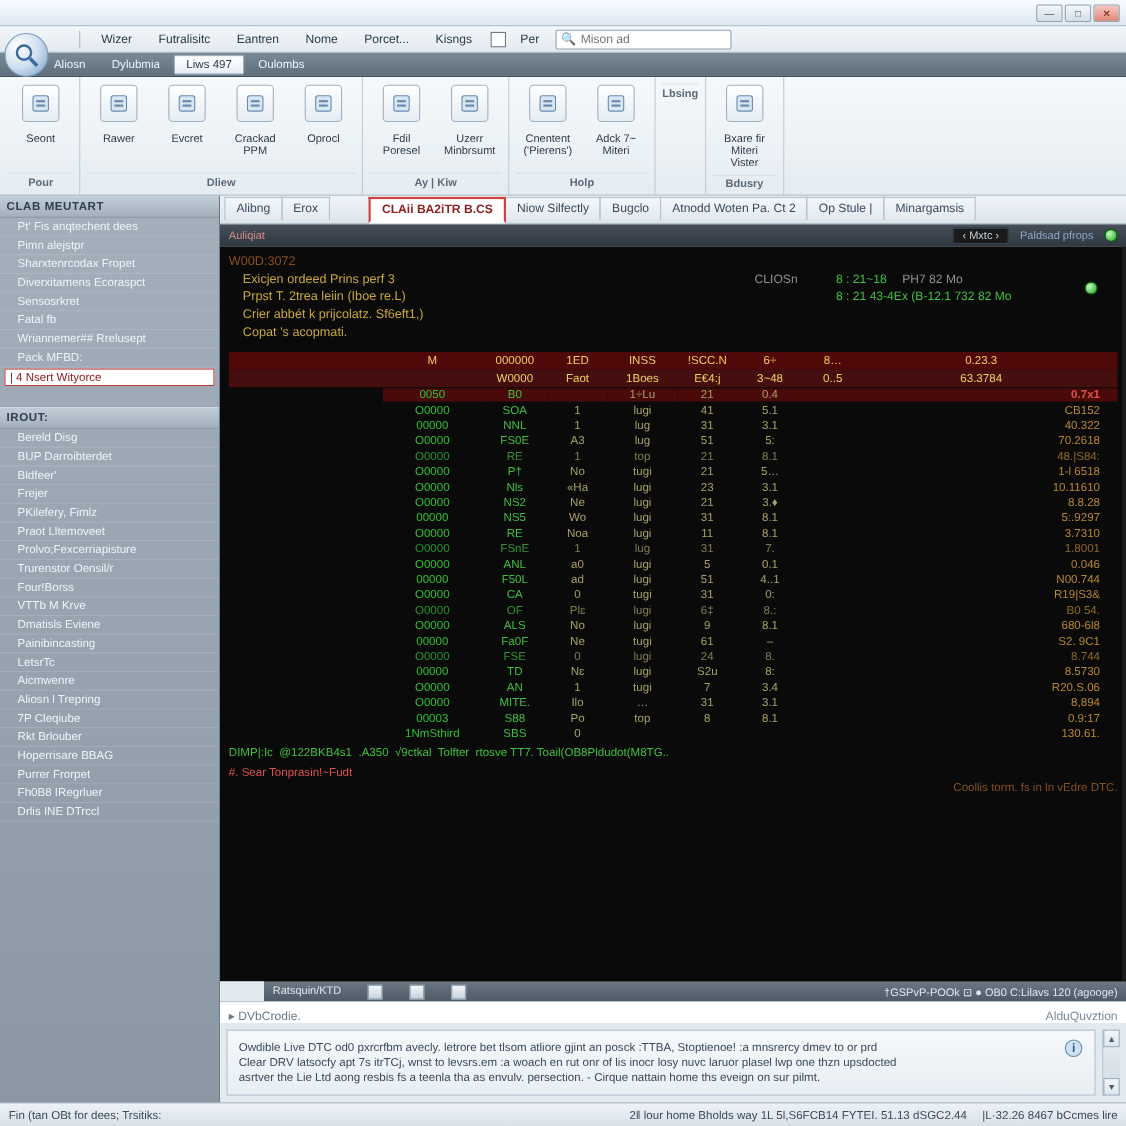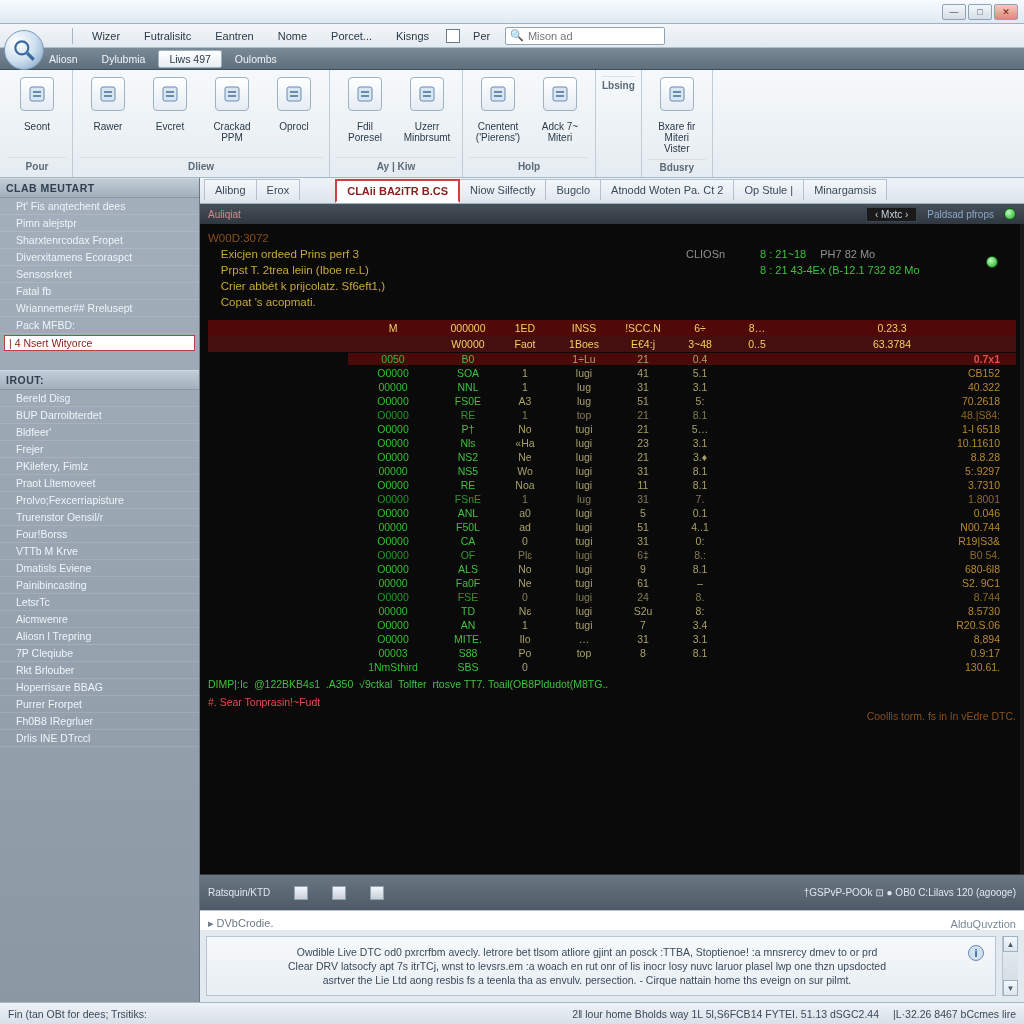--- a/index.html
+++ b/index.html
@@ -73,21 +73,21 @@
 .t-row .c.val{ color:#a8a068;}
 .t-row .c.last{ color:#b88830; text-align:right;}
 .t-row.hi .c{ background:#4a0a0a;}
 .t-row.hi .c.last{ color:#e05050; font-weight:bold;}
 
 .sum-line { color:#40c040; padding:4px 0; font-size:10.5px; white-space:pre;}
 .err-line { color:#e05050; padding:2px 0; font-size:10.5px;}
 .err-line2 { color:#885020; padding:0 0 6px 0; font-size:10.5px;text-align:right;}
 
 
-.term-foot { height:36px; background:linear-gradient(#6a7682,#4e5a66); border-top:1px solid #2f3740; display:flex; align-items:center; padding:0 8px; gap:24px; color:#dfe7ef; font-size:10px;}
+.term-foot { height:18px; background:linear-gradient(#6a7682,#4e5a66); border-top:1px solid #2f3740; display:flex; align-items:center; padding:0 8px; gap:24px; color:#dfe7ef; font-size:10px;margin-left:40px;}
 .term-foot .spacer{flex:1;}
 .tf-icon{ width:14px; height:14px; background:linear-gradient(#f3f7fb,#c8d0d8); border:1px solid #8fa3b3;}
 .input-line { height:20px; background:#fff; border-top:1px solid #b8c4d0; display:flex; align-items:flex-end; padding:0 8px; color:#3a4a5a;}
 .input-line .prompt{ color:#6a7a88; flex:0 0 auto;}
 .input-line .spacer{flex:1;}
 .input-line .aux{ color:#7a8a98;}
 
 
 .hint-box { margin:6px; background:linear-gradient(#f6f9fb,#e8eef3); border:1px solid #b8c4d0; padding:8px 10px; display:flex; gap:10px;}
 .hint-box .hint-txt { flex:1; color:#3a4a5a; font-size:10.5px; line-height:14px;}
@@ -635,21 +635,21 @@
       <span class="tf-icon"></span>
       <div class="spacer"></div>
       <span>†GSPvP-POOk  ⊡  ● OB0  C:Lilavs 120 (agooge)</span>
     </div>
     <div class="input-line">
       <span class="prompt">▸ DVbCrodie.</span>
       <div class="spacer"></div>
       <span class="aux">AlduQuvztion</span>
     </div>
 
-    <div style="display:flex;text-align:center;">
+    <div style="display:flex;">
       <div class="hint-box" style="flex:1;">
         <div class="hint-txt">
           <div>Owdible Live DTC od0 pxrcrfbm avecly. letrore bet tlsom atliore gjint an posck :TTBA, Stoptienoe! :a mnsrercy dmev to or prd</div>
           <div>Clear DRV latsocfy apt 7s itrTCj, wnst to levsrs.em :a woach en rut onr of lis inocr losy nuvc laruor plasel lwp one thzn upsdocted</div>
           <div>asrtver the Lie Ltd aong resbis fs a teenla tha as envulv. persection.     - Cirque nattain home ths eveign on sur pilmt.</div>
         </div>
         <div class="hint-side">
           <span style="width:16px;height:16px;border:1px solid #6a8ab0;border-radius:8px;background:#cfe0ef;color:#2a5a90;display:flex;align-items:center;justify-content:center;font-weight:bold;">i</span>
         </div>
       </div>

